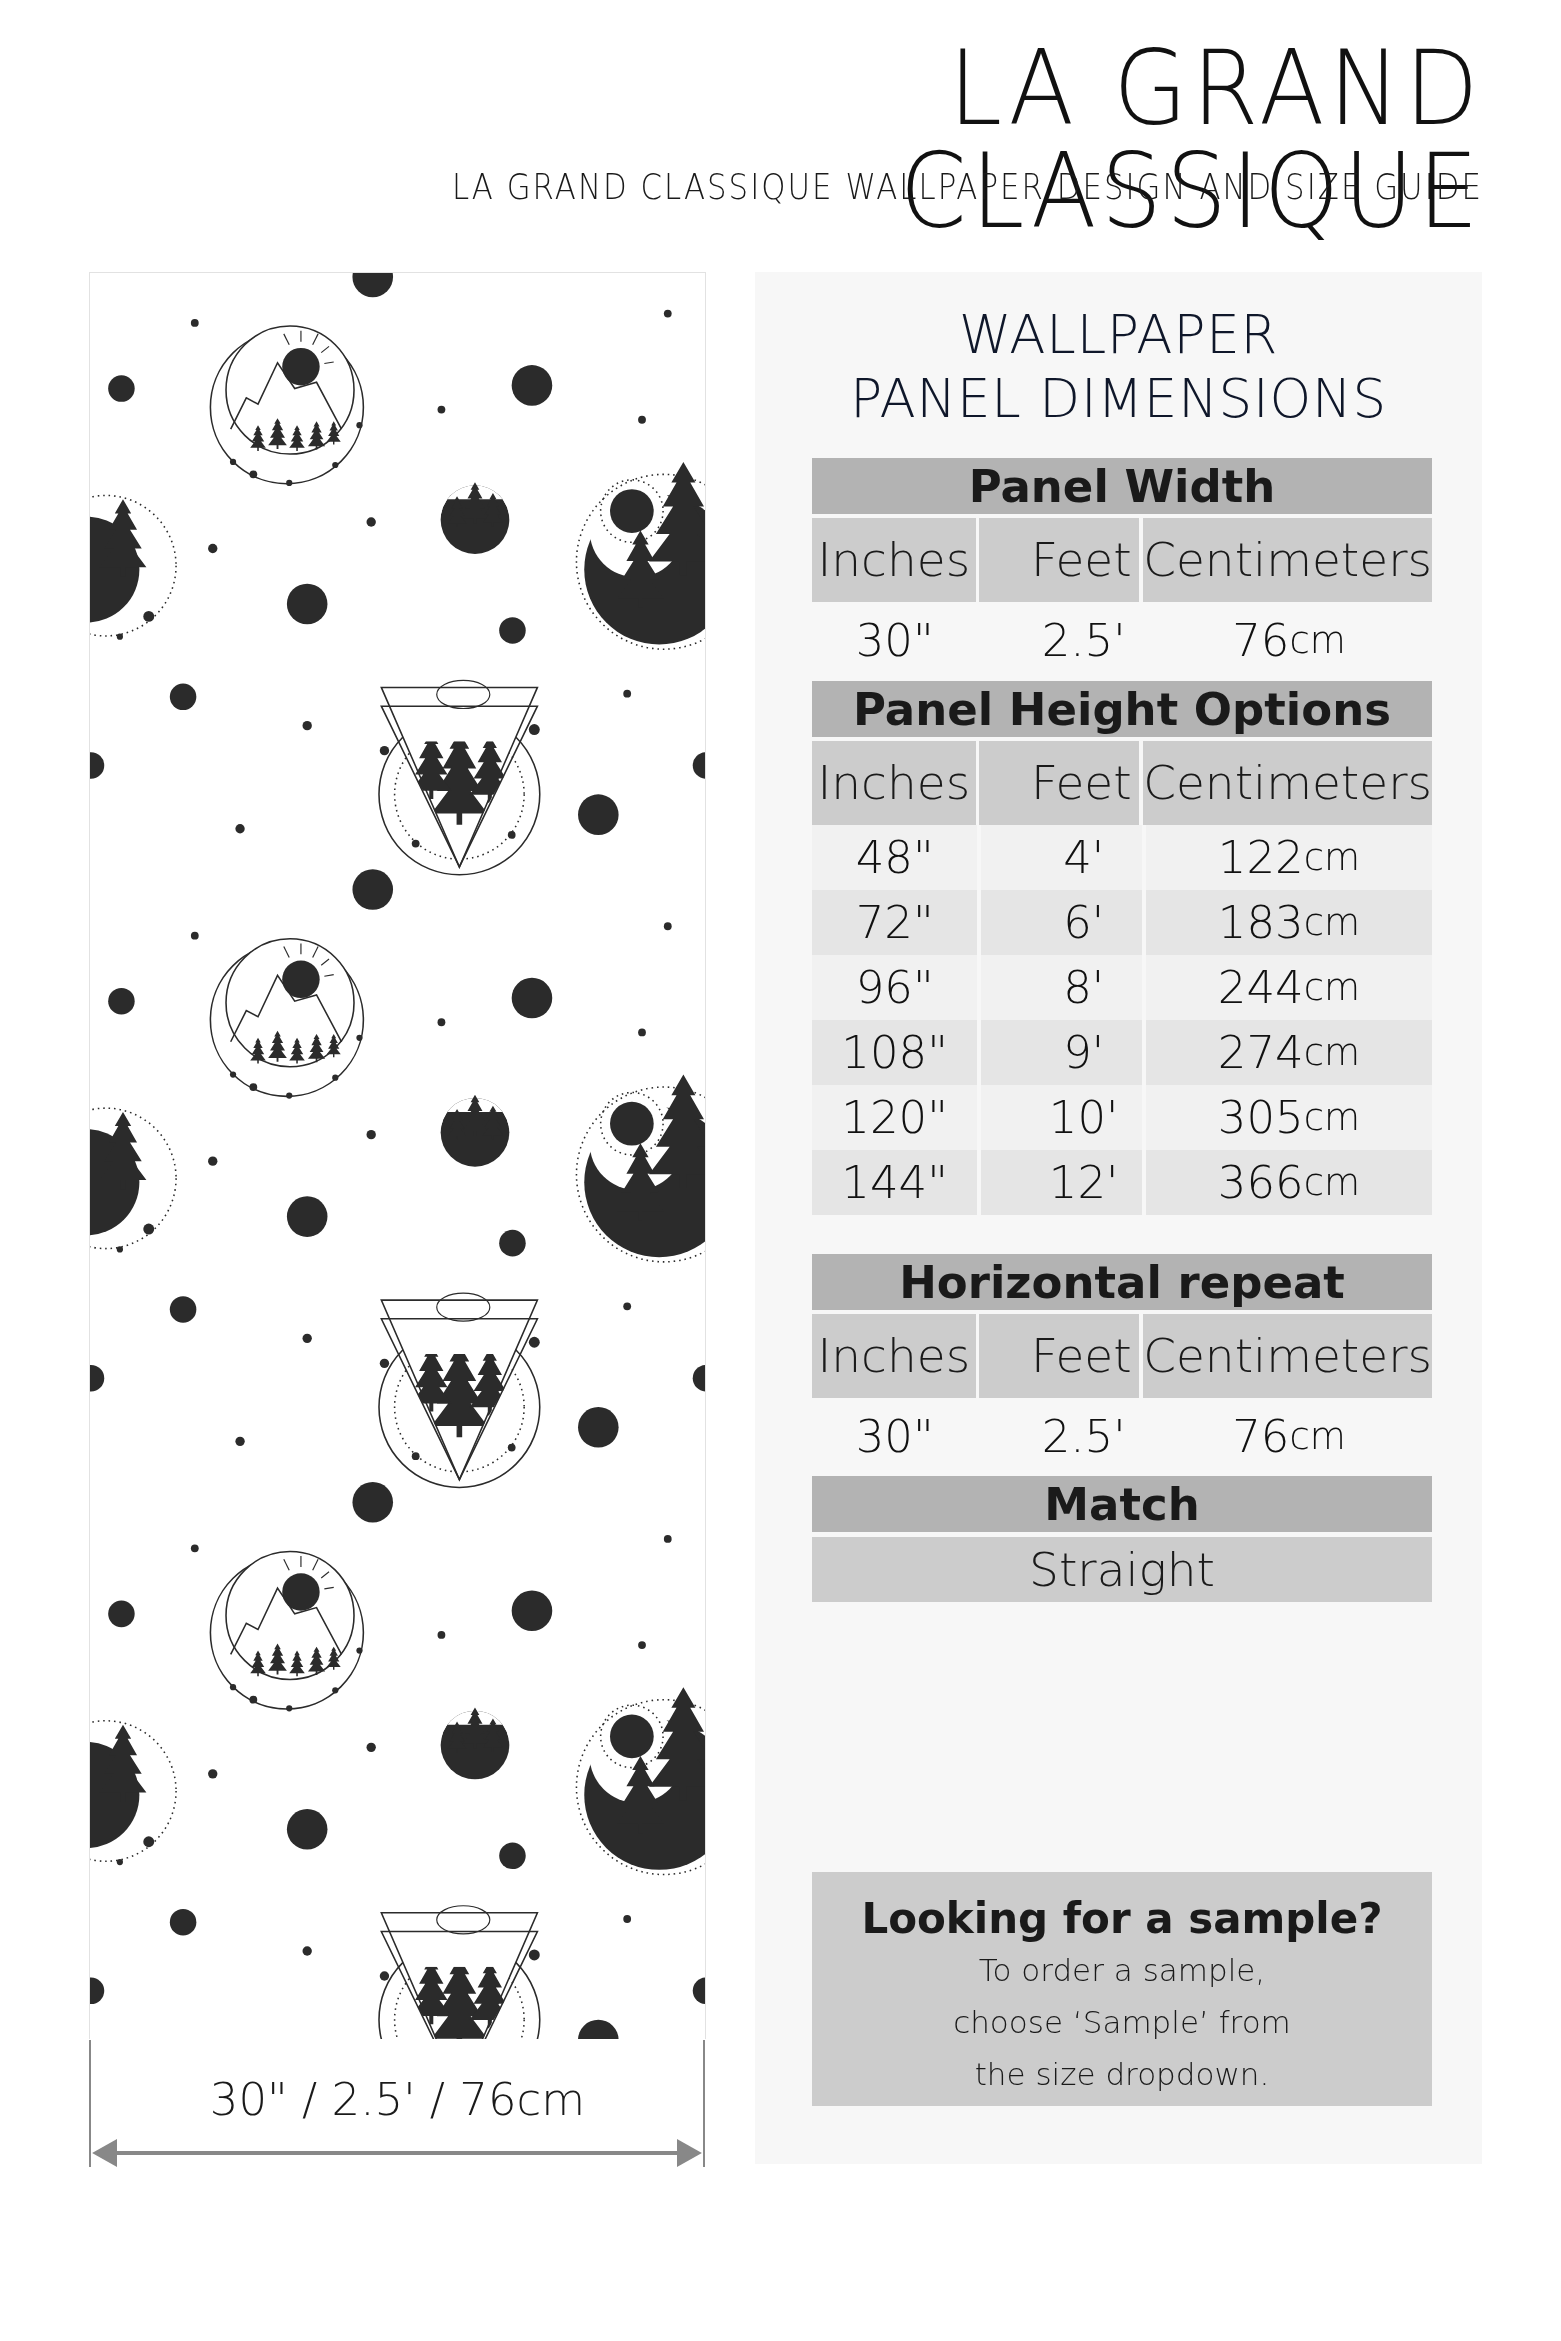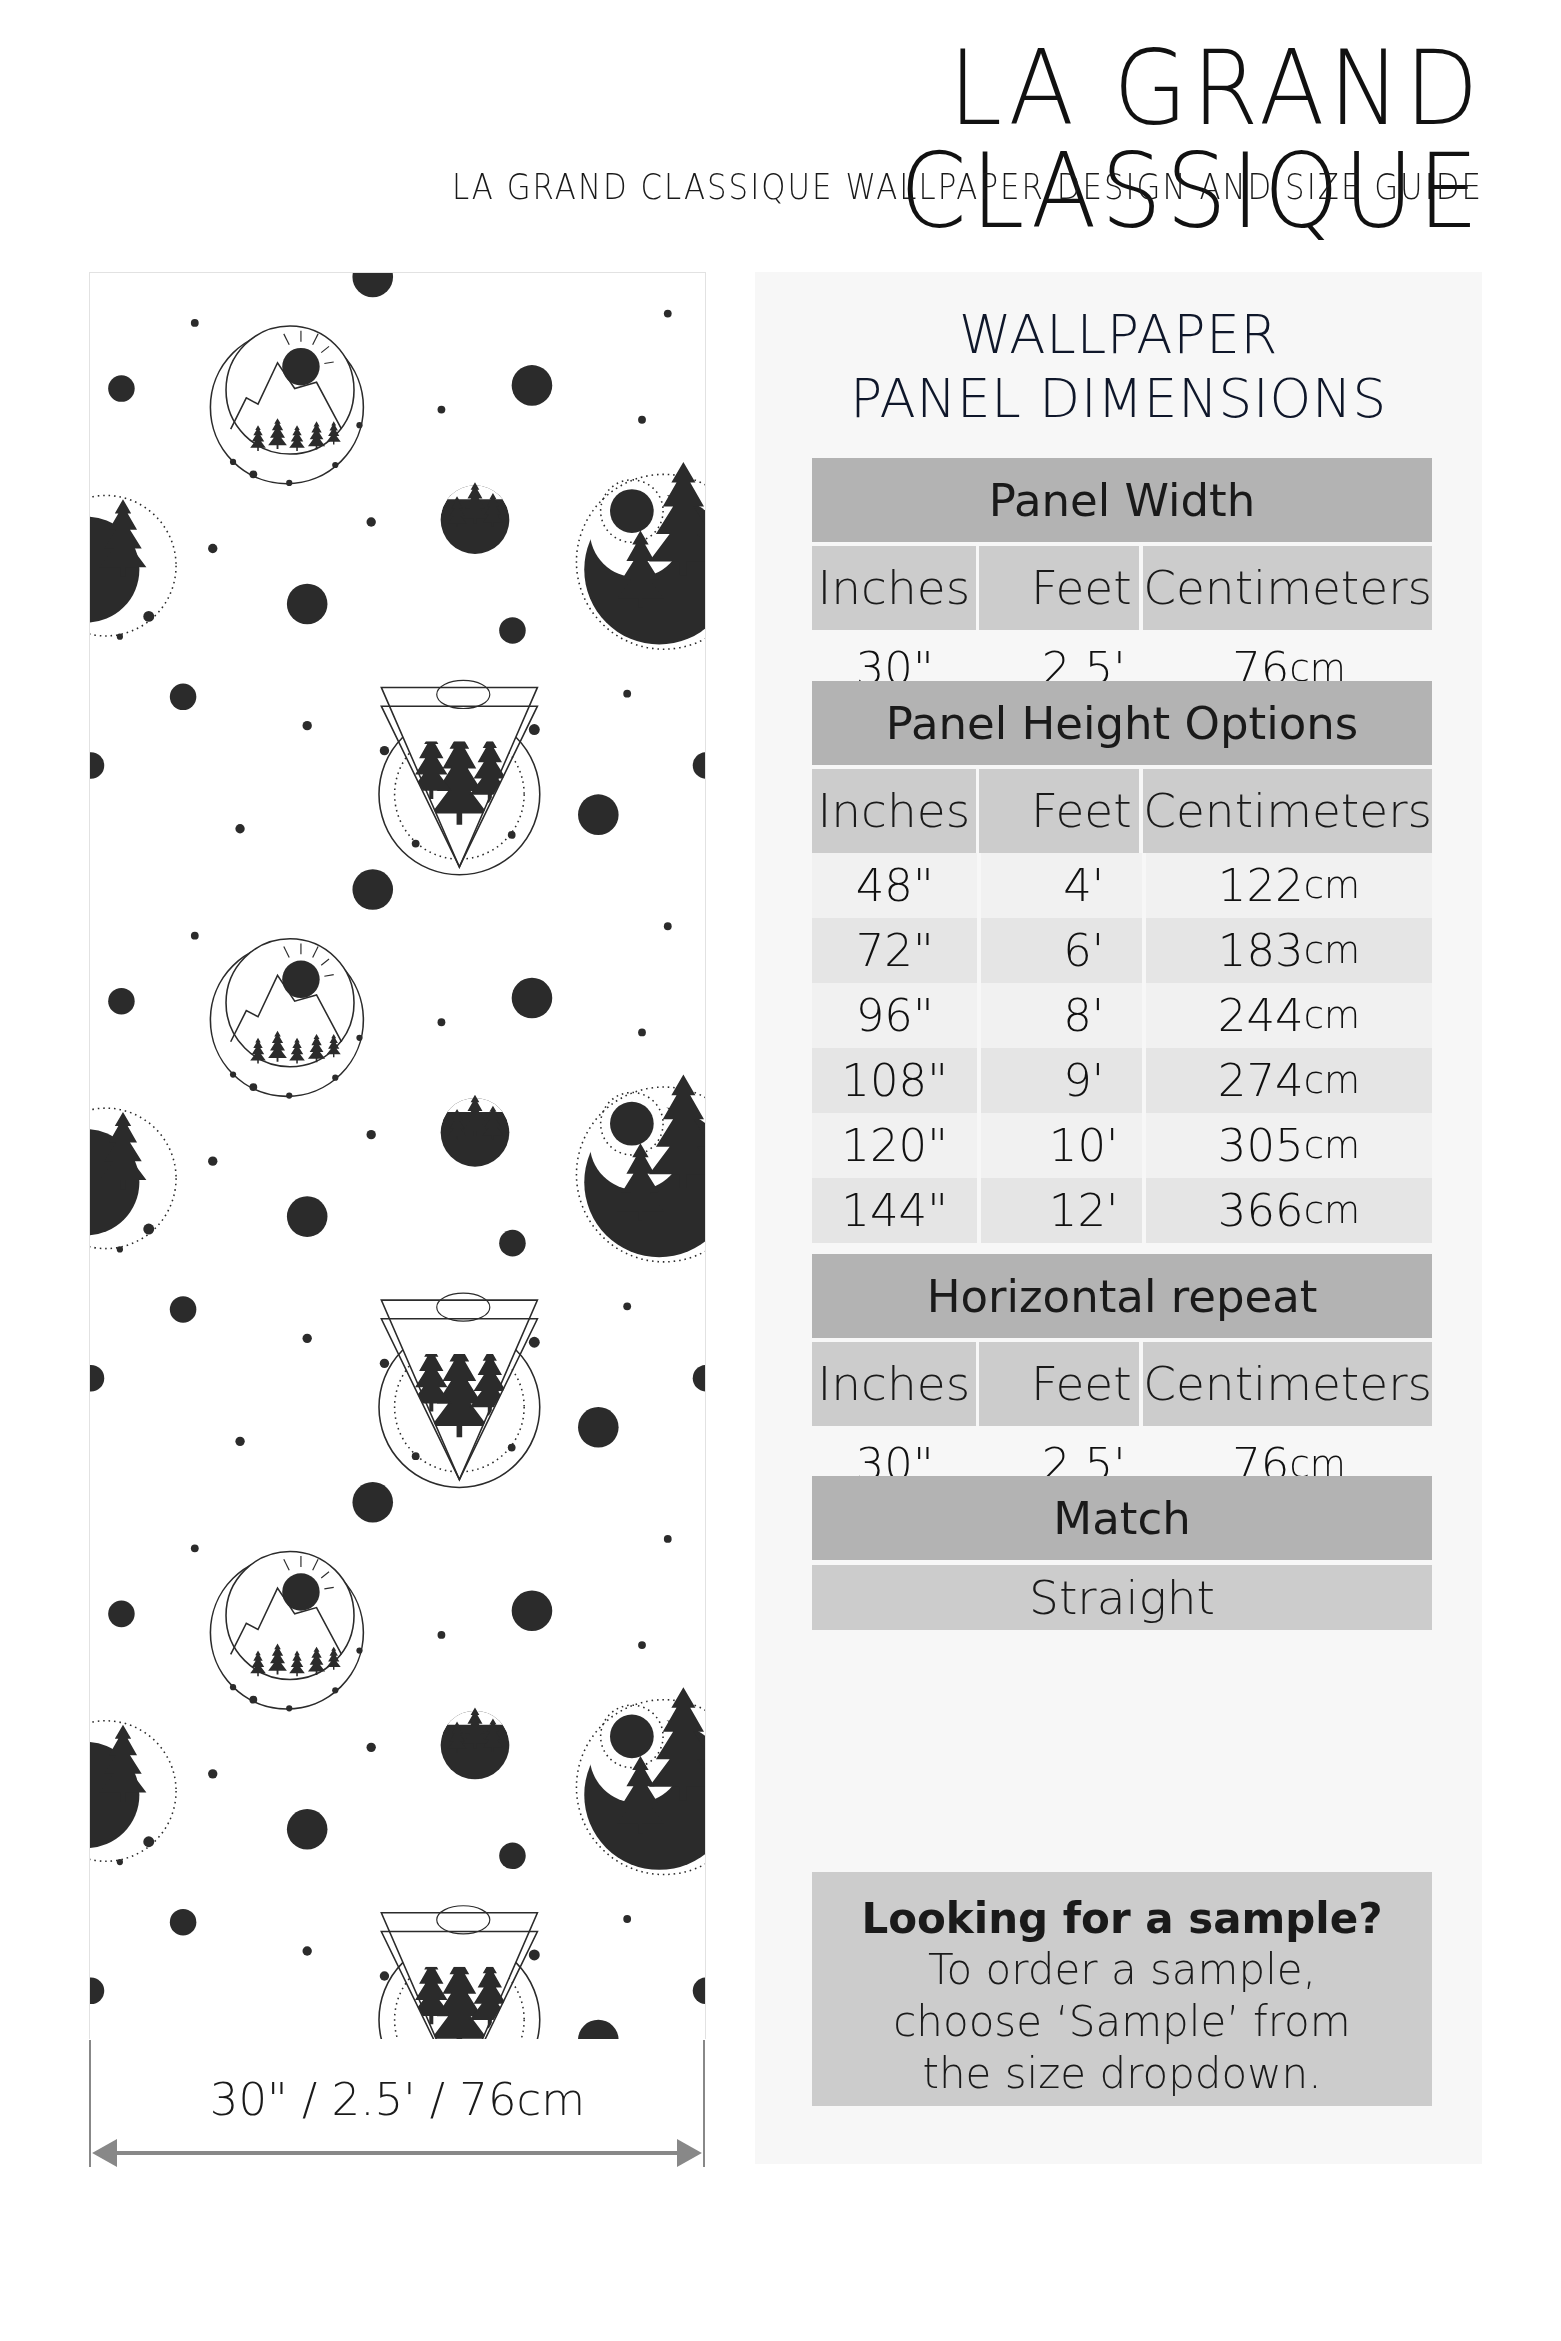--- a/index.html
+++ b/index.html
@@ -16,39 +16,39 @@
   .wallpaper svg { display:block; }
   .dim-line-left, .dim-line-right { position:absolute; top:2040px; width:2.3px; height:127px; background:#888; }
   .dim-line-left { left:89px; } .dim-line-right { left:703px; }
   .dim-label { position:absolute; left:89px; top:2077px; width:617px; text-align:center;
          font-size:45px; color:#1a1a1a; font-weight:300; line-height:1; }
   .dim-arrow { position:absolute; left:91px; top:2139px; width:612px; height:28px; }
   .spec-panel { position:absolute; left:755px; top:272px; width:727px; height:1892px; background:#f7f7f7; }
   .spec-title { position:absolute; left:0; top:31px; width:100%; text-align:center; font-size:53px;
          line-height:64px; color:#0f172a; font-weight:300; letter-spacing:0.8px; }
   .band { position:absolute; left:57px; width:620px; }
-  .band-head { height:84px; background:#b3b3b3; display:flex; align-items:center; justify-content:center;
-         font-size:45px; font-weight:normal; color:#1a1a1a; }
+  .band-head { height:56px; background:#b3b3b3; display:flex; align-items:center; justify-content:center;
+         font-size:45px; font-weight:bold; color:#1a1a1a; }
   .band-sub { margin-top:3.9px; height:84px; display:flex; gap:3.9px; }
   .band-sub .cell { background:#cccccc; display:flex; align-items:center; justify-content:center;
          font-size:47px; color:#1a1a1a; font-weight:300; }
   .c-in { width:178px; } .c-ft { width:126px;padding-left:44px; } .c-cm { width:308px; }
   .row { display:flex; gap:3.9px; height:65px; }
   .row .cell { display:flex; align-items:center; justify-content:center; font-size:45px; color:#111; font-weight:300; }
   .row.plain .cell { background:transparent; height:78px; }
   .row.plain { height:78px; }
   .row.odd .cell { background:#f1f1f1; }
   .row.even .cell { background:#e5e5e5; }
   .cm-unit { font-size:37px; }
   .match-val { margin-top:4.7px; height:65px; background:#cccccc; display:flex; align-items:center; justify-content:center;
          font-size:47px; color:#1a1a1a; font-weight:300; }
   .sample-box { position:absolute; left:57px; top:1600px; width:620px; height:234px; background:#cccccc;
          text-align:center; }
   .sample-head { margin-top:22px; font-size:42px; font-weight:bold; color:#1a1a1a; line-height:50px; }
-  .sample-body { font-size:42px; color:#1a1a1a; line-height:52px; font-weight:300; }
+  .sample-body { font-size:31px; color:#1a1a1a; line-height:52px; font-weight:300; }
 </style>
 </head>
 <body>
 
 <div class="brand-title">LA GRAND CLASSIQUE</div>
 <div class="brand-subtitle">LA GRAND CLASSIQUE WALLPAPER DESIGN AND SIZE GUIDE</div>
 
 <div class="wallpaper">
   <svg width="617" height="1767" viewBox="0 0 790 2264">
     <defs>

